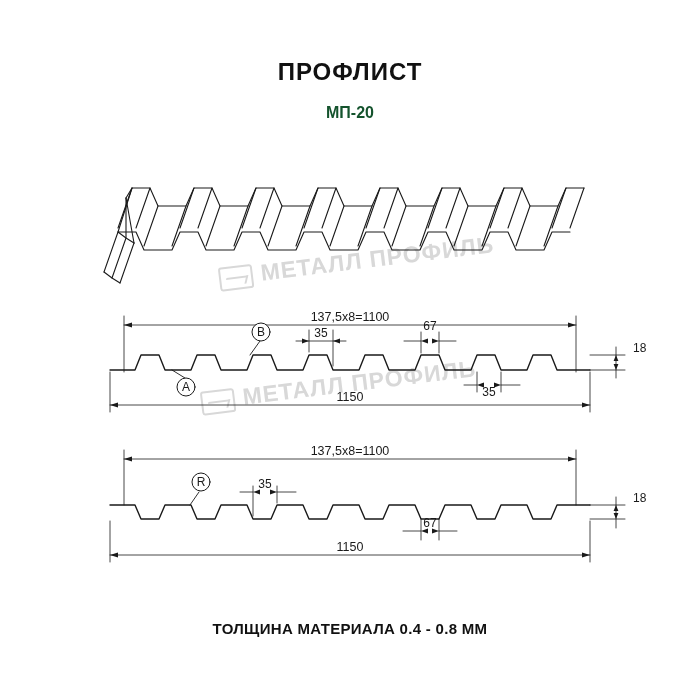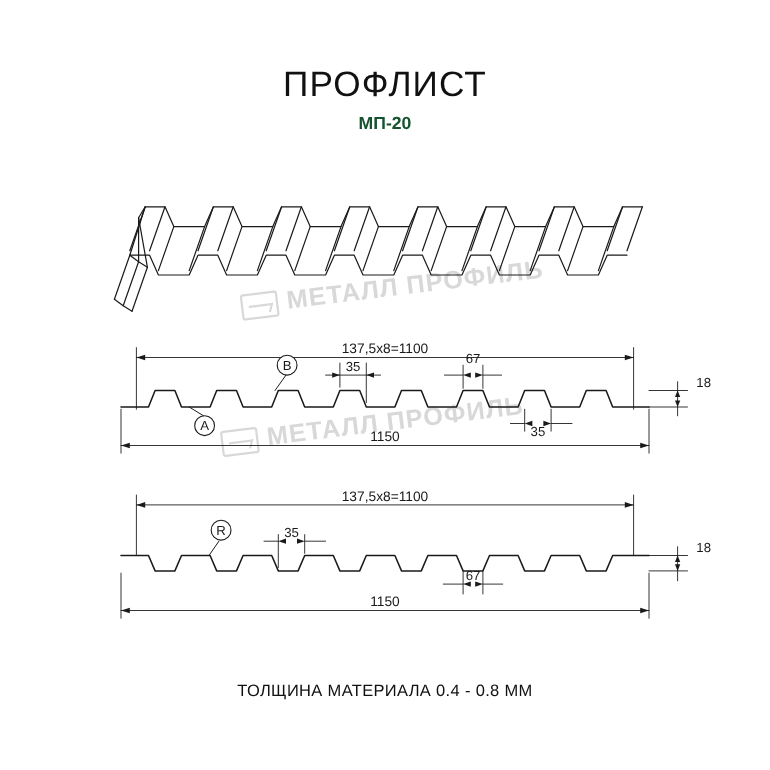--- a/index.html
+++ b/index.html
@@ -19,43 +19,43 @@
     position: relative;
     width: 700px;
     height: 700px;
   }
   .title {
     position: absolute;
     top: 58px;
     left: 0;
     width: 700px;
     text-align: center;
-    font-size: 32px;
-    font-weight: normal;
+    font-size: 24px;
+    font-weight: bold;
     letter-spacing: 1px;
     color: #111;
   }
   .subtitle {
     position: absolute;
     top: 104px;
     left: 0;
     width: 700px;
     text-align: center;
     font-size: 16px;
     font-weight: bold;
     color: #14532d;
   }
   .footnote {
     position: absolute;
     top: 620px;
     left: 0;
     width: 700px;
     text-align: center;
     font-size: 15px;
-    font-weight: normal;
+    font-weight: bold;
     letter-spacing: 0.3px;
     color: #111;
   }
   svg.art {
     position: absolute;
     top: 0;
     left: 0;
   }
   .wm {
     position: absolute;

